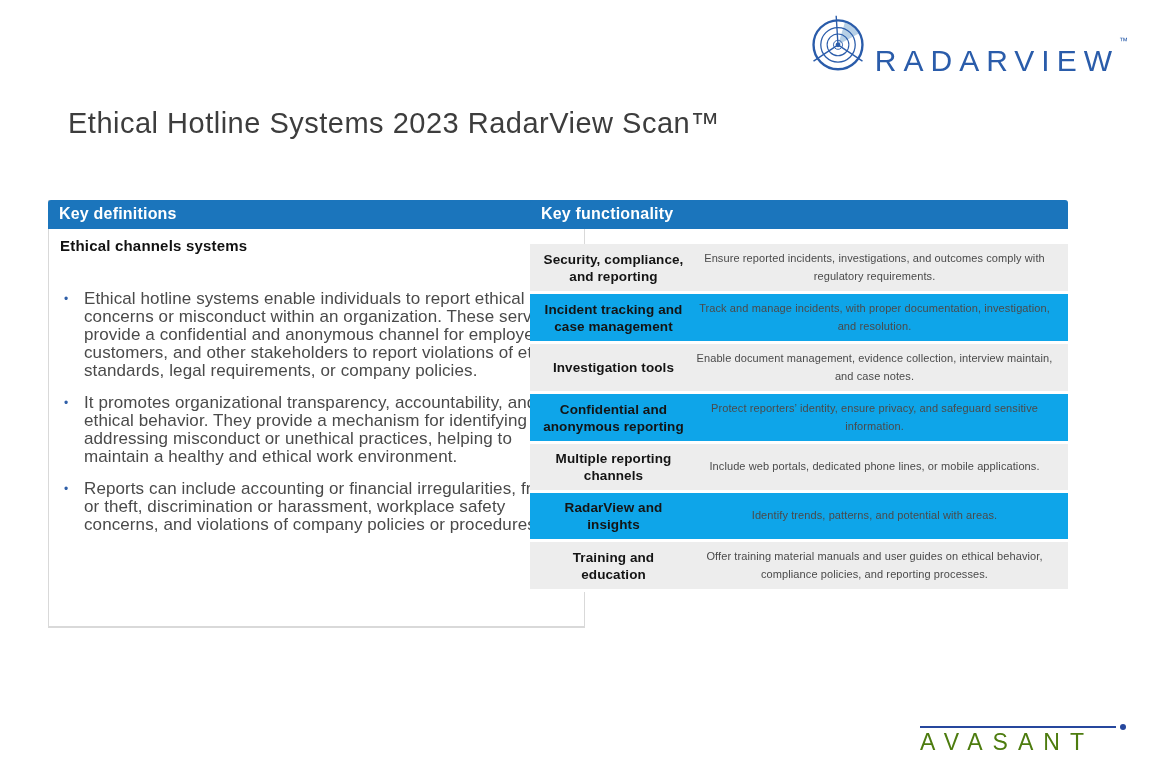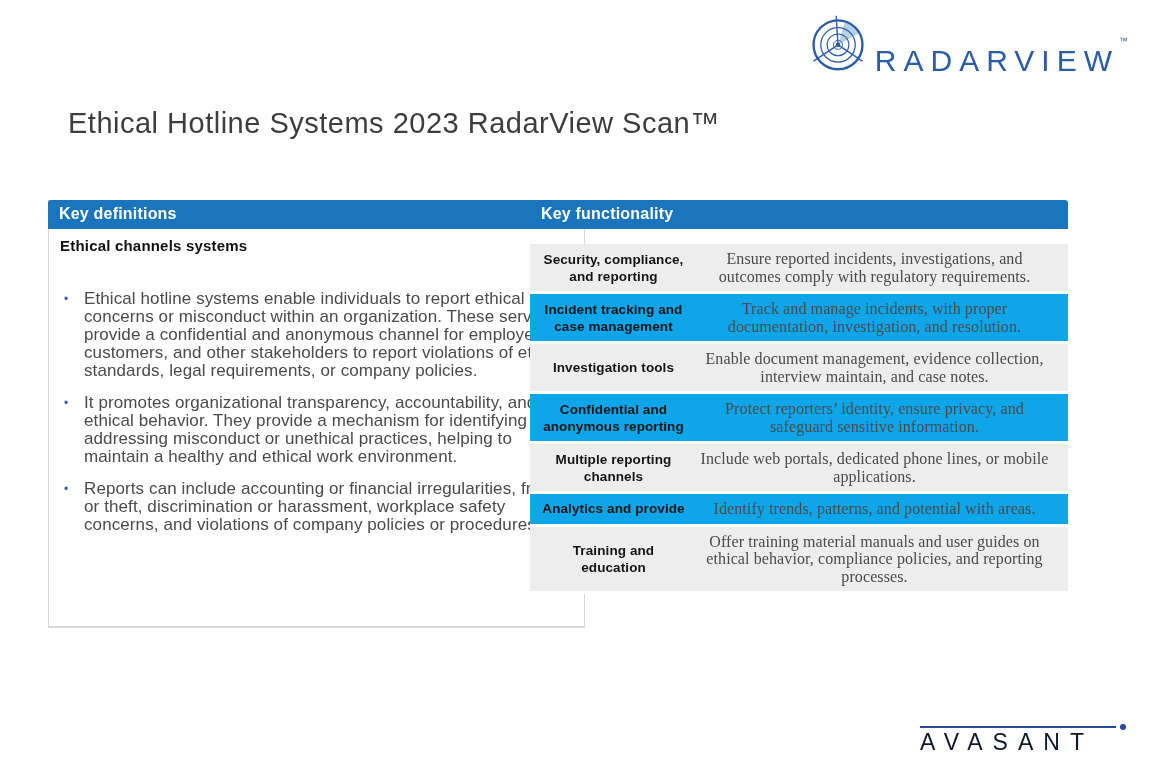--- a/index.html
+++ b/index.html
@@ -121,25 +121,24 @@
     font-size: 13.5px;
     font-weight: bold;
     color: #141414;
     line-height: 17px;
     letter-spacing: 0.1px;
   }
   .func-desc {
     flex: 1;
     margin-left: 8px;
     padding-right: 4px;
-    font-size: 16px;
+    font-size: 11px;
     color: #4a4a4a;
     line-height: 17.5px;
     letter-spacing: 0.1px;
-    font-family: Liberation Serif, serif;
   }
 
   
   .av-logo {
     position: absolute;
     right: 26px;
     bottom: 14px;
     width: 206px;
   }
   .av-rule-wrap { position: relative; height: 8px; }
@@ -151,21 +150,21 @@
   }
   .av-dot {
     position: absolute;
     right: 0; top: 1px;
     width: 6px; height: 6px;
     border-radius: 50%;
     background: #26479D;
   }
   .av-wordmark {
     margin-top: 0;
-    color: #0f172a;
+    color: #4d7c0f;
     font-size: 23px;
     font-weight: 400;
     letter-spacing: 10px;
     line-height: 1;
     white-space: nowrap;
   }
 </style>
 </head>
 <body>
 
@@ -228,21 +227,21 @@
       </div>
       <div class="func-row">
         <div class="func-label">Confidential and anonymous reporting</div>
         <div class="func-desc">Protect reporters’ identity, ensure privacy, and safeguard sensitive information.</div>
       </div>
       <div class="func-row">
         <div class="func-label">Multiple reporting channels</div>
         <div class="func-desc">Include web portals, dedicated phone lines, or mobile applications.</div>
       </div>
       <div class="func-row">
-        <div class="func-label">Analytics and provide</div>
+        <div class="func-label">RadarView and insights</div>
         <div class="func-desc">Identify trends, patterns, and potential with areas.</div>
       </div>
       <div class="func-row">
         <div class="func-label">Training and education</div>
         <div class="func-desc">Offer training material manuals and user guides on ethical behavior, compliance policies, and reporting processes.</div>
       </div>
 
     </div>
   </div>
 

